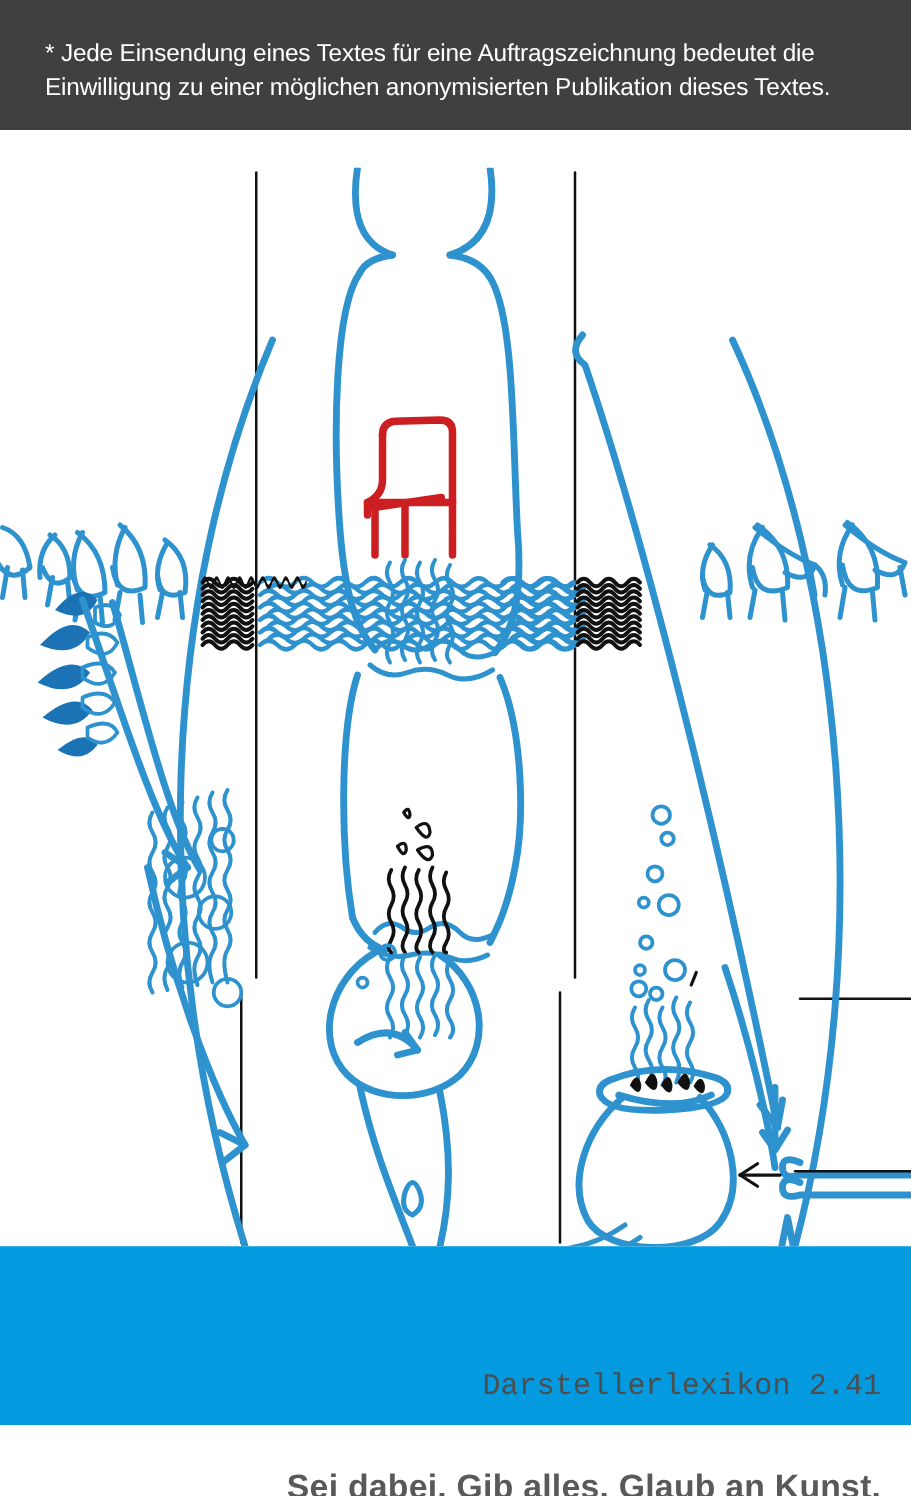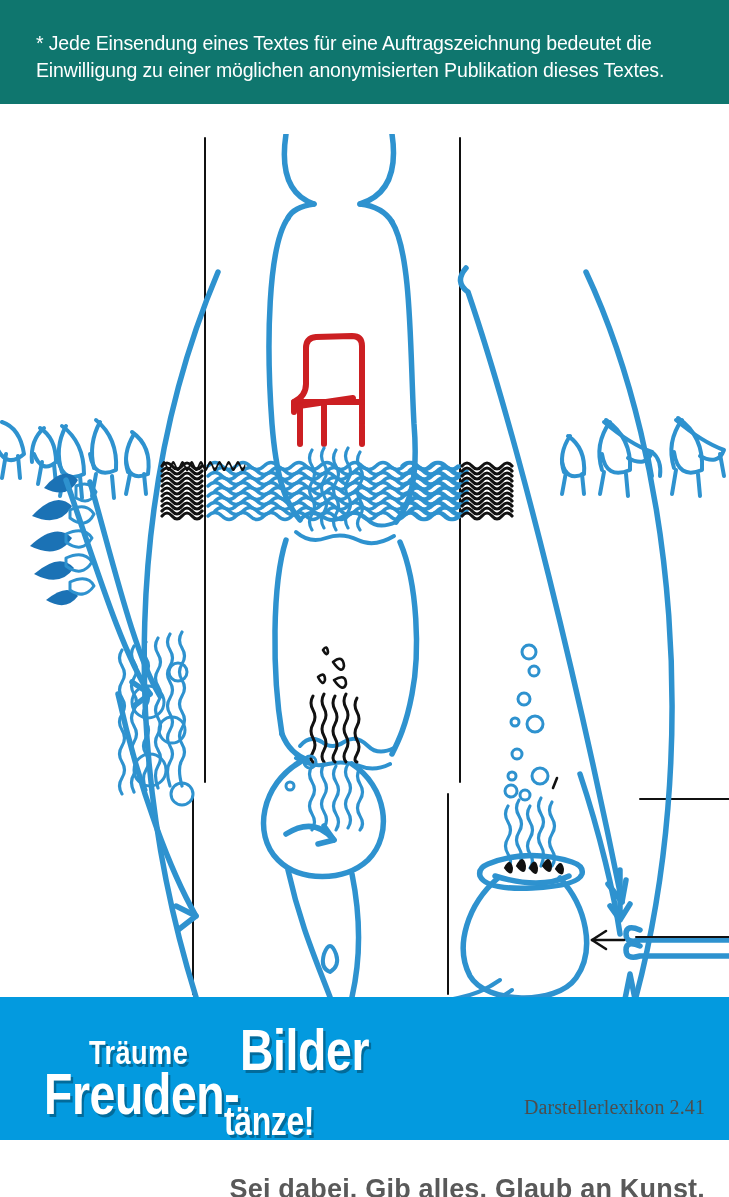--- a/index.html
+++ b/index.html
@@ -18,21 +18,21 @@
     overflow: hidden;
   }
 
   
   .top-banner {
     position: absolute;
     left: 0;
     top: 0;
     width: 729px;
     height: 104px;
-    background: #0f766e;
+    background: #404040;
     box-sizing: border-box;
   }
   .top-banner-text {
     position: absolute;
     left: 36px;
     top: 30px;
     width: 660px;
     color: #ffffff;
     font-family: "Liberation Sans", sans-serif;
     font-size: 19.5px;
@@ -118,22 +118,22 @@
     left: 180px;
     top: 88px;
     font-size: 40px;
     letter-spacing: -0.5px;
   }
   .edition {
     position: absolute;
     right: 24px;
     top: 99px;
     color: #4d4d4d;
-    font-family: Liberation Serif, serif;
-    font-size: 20px;
+    font-family: Liberation Mono, monospace;
+    font-size: 24px;
     font-weight: 400;
     letter-spacing: 0.1px;
     white-space: nowrap;
   }
 
   
   .slogan-strip {
     position: absolute;
     left: 0;
     top: 1140px;
@@ -479,26 +479,20 @@
 
       <g>
         <path class="bl" d="M580 640 C 600 700 614 760 620 800"></path>
       </g>
 
     </svg>
 
   </div>
 
   <div class="bottom-banner">
-    <div class="logo">
-      <span class="logo-line logo-traeume">Träume</span>
-      <span class="logo-line logo-bilder">Bilder</span>
-      <span class="logo-line logo-freuden">Freuden-</span>
-      <span class="logo-line logo-taenze">tänze!</span>
-    </div>
     <div class="edition">Darstellerlexikon 2.41</div>
   </div>
 
   <div class="slogan-strip">
     <div class="slogan">Sei dabei. Gib alles. Glaub an Kunst.</div>
   </div>
 
 </div>
 
 </body></html>

